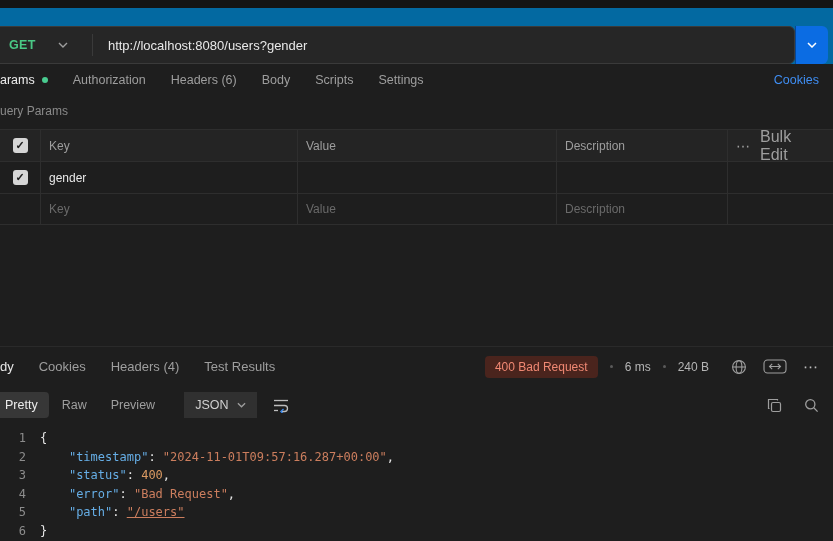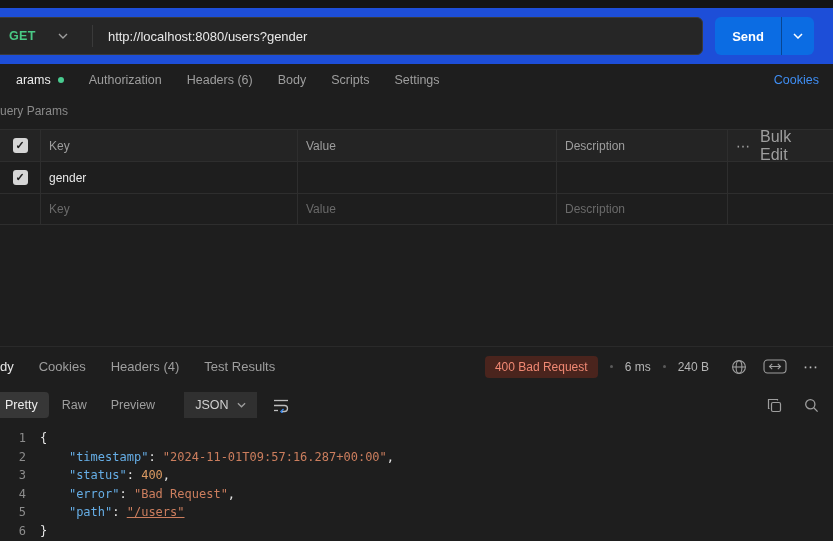--- a/index.html
+++ b/index.html
@@ -11,23 +11,23 @@
     width: 833px; height: 541px;
     background: #1e1e1e;
     overflow: hidden;
   }
 
   
   .top-strip { height: 8px; background: #141414; }
 
   
   .url-row {
-    display: flex; align-items: center;
-    height: 56px; padding: 0 19px 0 0;
-    background: #1d4ed8;
+    display: flex; align-items: flex-end;
+    height: 56px; padding: 0 5px 0 0;
+    background: #0369a1;
   }
   .url-container {
     display: flex; align-items: center;
     flex: 1; height: 38px;
     margin-left: -26px;
     background: #262626;
     border: 1px solid #3a3a3a;
     border-radius: 6px;
     overflow: hidden;
   }
@@ -70,21 +70,21 @@
   .req-tabs {
     display: flex; align-items: center;
     height: 32px; padding-right: 14px;
     background: #1e1e1e;
   }
   .req-tab {
     font-size: 12.5px; color: #9e9e9e;
     margin-right: 25px; cursor: pointer;
     display: flex; align-items: center;
   }
-  .req-tab.active { color: #ededed; padding-left: 16px; }
+  .req-tab.active { color: #ededed; }
   .unsaved-dot {
     width: 6px; height: 6px; border-radius: 50%;
     background: var(--accent-dot, #49cc90);
     margin-left: 7px; display: inline-block;
   }
   .cookies-link {
     margin-left: auto;
     font-size: 12.5px; color: var(--link-blue, #3f8ef3);
     cursor: pointer;
   }
@@ -211,21 +211,20 @@
         <span class="method-label">GET</span>
         <span class="method-chevron">
           <svg width="10" height="6" viewBox="0 0 10 6" fill="none">
               <path d="M1 1l4 4 4-4" stroke="#9e9e9e" stroke-width="1.4"></path>
             </svg>
         </span>
       </div>
       <div class="vert-divider"></div>
       <input class="url-input" type="text" value="http://localhost:8080/users?gender" style="">
     </div>
-    <button class="send-button">Send</button>
     <button class="send-options-button">
       <span style="display:flex">
         <svg width="10" height="6" viewBox="0 0 10 6" fill="none">
             <path d="M1 1l4 4 4-4" stroke="#ffffff" stroke-width="1.5"></path>
           </svg>
       </span>
     </button>
   </div>
 
   <div class="req-tabs">

